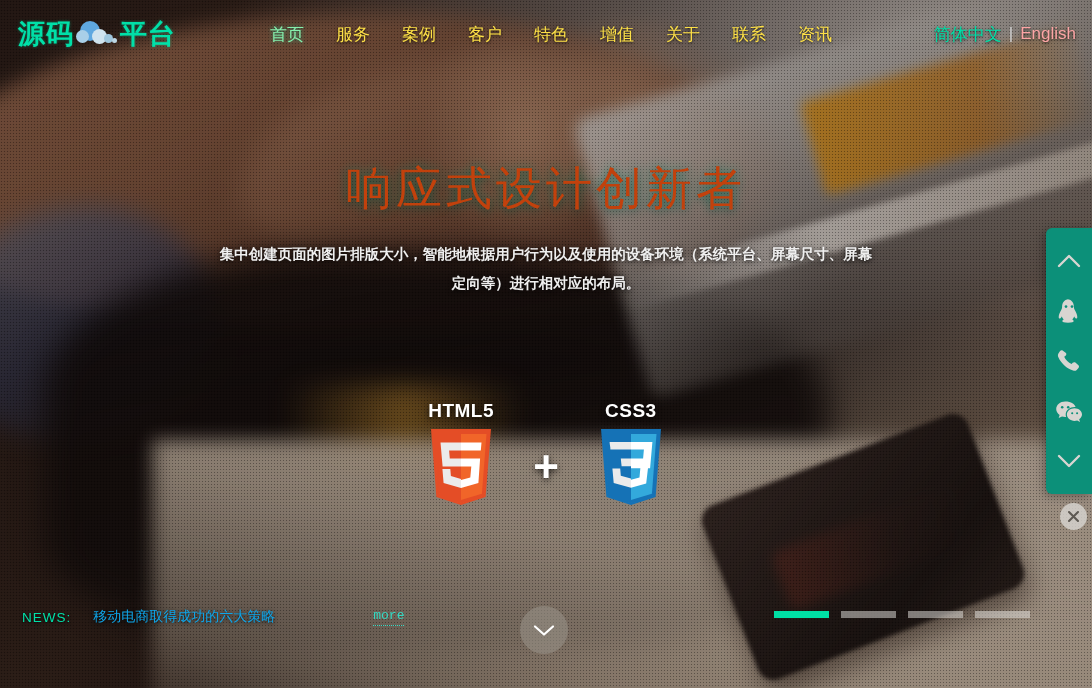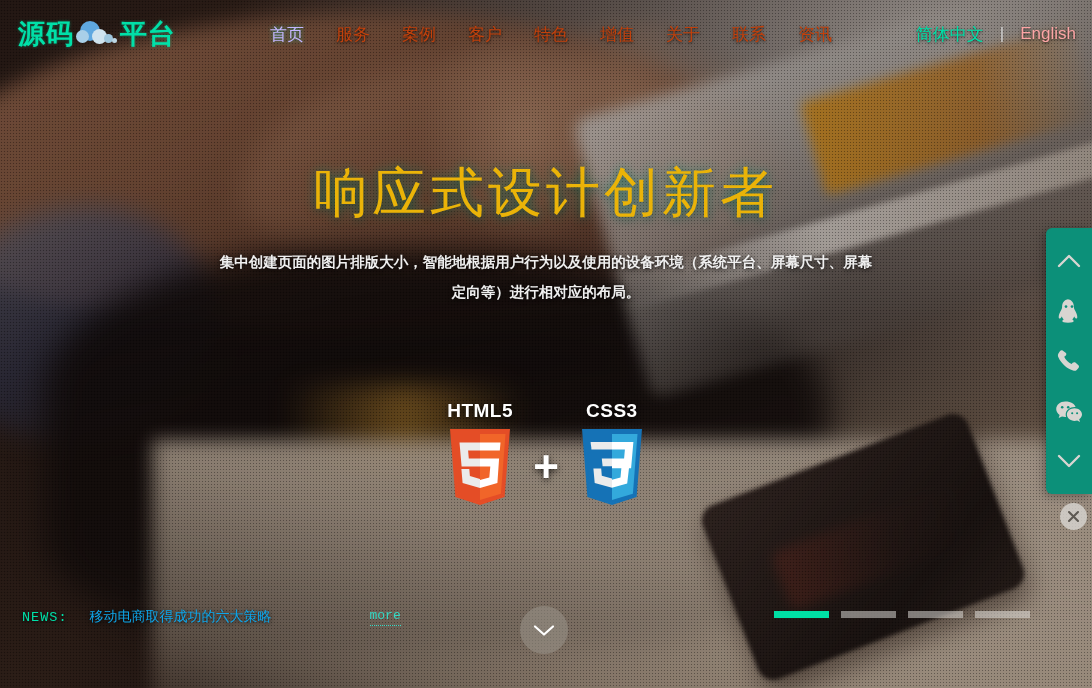--- a/index.html
+++ b/index.html
@@ -134,58 +134,58 @@
   .logo-cloud{ width:42px; height:30px; position:relative; margin:0 1px; }
   .logo-cloud i{ position:absolute; border-radius:50%; display:block; }
   .c1{ width:20px; height:20px; left:4px; top:2px;  background:#5fa8e0; }
   .c2{ width:13px; height:13px; left:0px;  top:11px; background:#a9cfe8; }
   .c3{ width:15px; height:15px; left:16px; top:10px; background:#cfe3ef; }
   .c4{ width:9px;  height:9px;  left:28px; top:15px; background:#9ec6dd; }
   .c5{ width:5px;  height:5px;  left:36px; top:19px; background:#bcd6e4; }
 
   .nav{ display:flex; align-items:center; margin-left:78px; gap:0; }
   .nav a{
-    color:#c2410c; font-size:17px; text-decoration:none; padding:6px 16px;
+    color:#fde047; font-size:17px; text-decoration:none; padding:6px 16px;
     font-family:"DejaVu Sans","Liberation Sans",sans-serif;
     text-shadow:0 1px 3px rgba(0,0,0,0.75);
   }
-  .nav a.active{ color:#c4b5fd; text-shadow:0 0 5px rgba(0,224,168,0.55); }
-
-  .lang{ margin-left:auto; margin-right:16px; display:flex; align-items:center; gap:16px; font-size:17px; }
+  .nav a.active{ color:#86efac; text-shadow:0 0 5px rgba(0,224,168,0.55); }
+
+  .lang{ margin-left:auto; margin-right:16px; display:flex; align-items:center; gap:7px; font-size:17px; }
   .lang a{ text-decoration:none; text-shadow:0 1px 3px rgba(0,0,0,0.75); }
   .lang .zh{ color:#00e0a8; font-family:"DejaVu Sans","Liberation Sans",sans-serif; }
   .lang .sep{ color:#cfcfcf; }
   .lang .en{ color:#fca5a5; font-family:"Liberation Sans",sans-serif; }
 
   
   .hero-content{
     position:absolute; left:0; right:0; top:150px; z-index:20; text-align:center;
   }
   .h-sub{
     font-size:30px; color:#ffffff; font-weight:400; letter-spacing:2px;
     font-family:"DejaVu Sans","Liberation Sans",sans-serif;
     text-shadow:0 2px 10px rgba(0,0,0,0.8);
   }
   .h-main{
-    margin-top:14px; font-size:54px; line-height:1.08; color:#eab308; font-weight:400;
+    margin-top:14px; font-size:46px; line-height:1.08; color:#c2410c; font-weight:400;
     letter-spacing:4px;
     font-family:"DejaVu Sans","Liberation Sans",sans-serif;
     text-shadow:0 0 12px rgba(0,231,178,0.38), 0 2px 10px rgba(0,0,0,0.55);
   }
   .h-desc{
     margin:26px auto 0; width:660px; font-size:14.5px; line-height:2.05; color:#efefef;
     font-family:"DejaVu Sans","Liberation Sans",sans-serif;
     text-shadow:0 1px 5px rgba(0,0,0,0.85);
     font-weight:bold;
   }
 
   
   .tech{
     position:absolute; left:0; right:0; top:400px; z-index:20;
-    display:flex; align-items:center; justify-content:center; gap:17px;
+    display:flex; align-items:center; justify-content:center; gap:36px;
   }
   .badge{ display:flex; flex-direction:column; align-items:center; }
   .badge-label{
     font-size:19px; font-weight:700; color:#ffffff; letter-spacing:0.5px;
     margin-bottom:5px; font-family:"Liberation Sans",sans-serif;
     text-shadow:0 2px 6px rgba(0,0,0,0.8);
   }
   .shield{ position:relative; width:72px; height:82px; }
   .shield svg{ display:block; width:72px; height:82px; }
   .plus{
@@ -220,21 +220,21 @@
     display:flex; align-items:center; justify-content:center; cursor:pointer;
   }
 
   
   .news{
     position:absolute; left:22px; top:608px; z-index:30;
     display:flex; align-items:center; gap:22px;
   }
   .news-label{
     color:#00e0a8; font-size:13.5px; letter-spacing:1px;
-    font-family:Liberation Mono, monospace;
+    font-family:Liberation Sans, sans-serif;
     text-shadow:0 1px 3px rgba(0,0,0,0.8);
   }
   .news-title{
     color:#0ea5e9; font-size:14px;
     font-family:"DejaVu Sans","Liberation Sans",sans-serif;
     text-shadow:0 1px 4px rgba(0,0,0,0.85); cursor:pointer;
   }
   .news-more{
     margin-left:76px; color:#34d9c4; font-size:13px;
     font-family:Liberation Mono, monospace;

